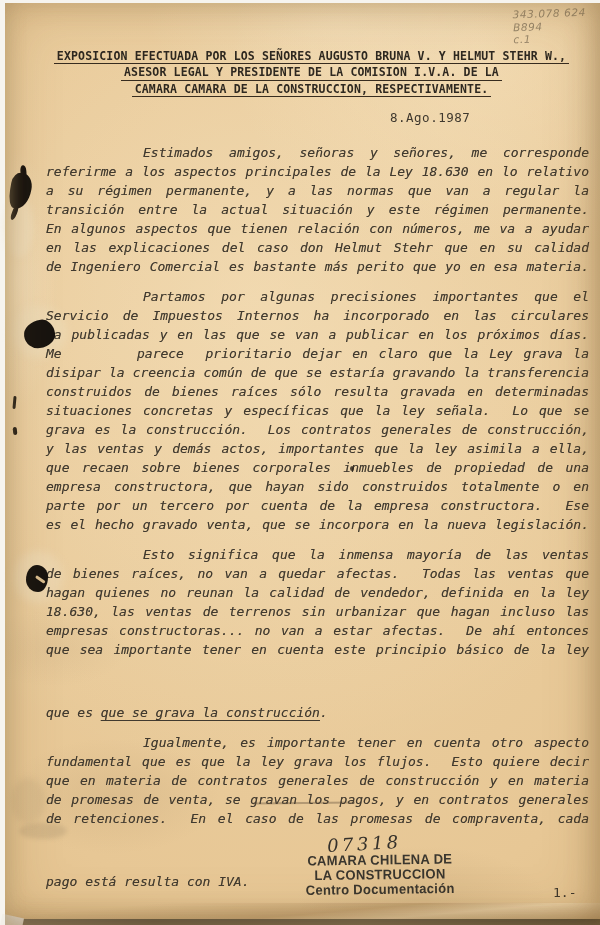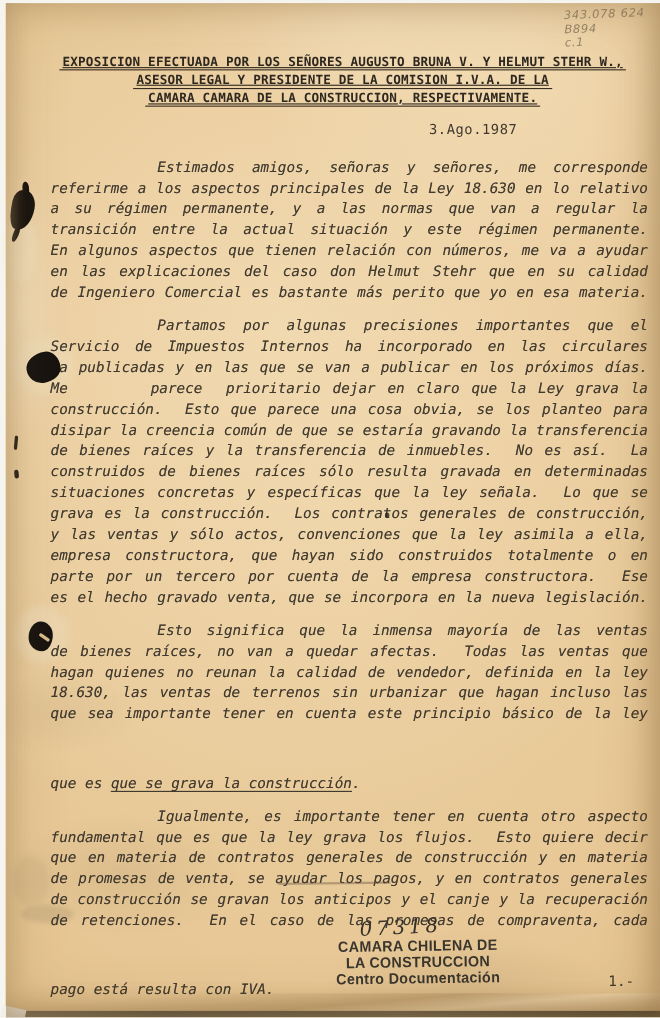--- a/index.html
+++ b/index.html
@@ -38,21 +38,21 @@
     font-size:10.5px; line-height:12.5px; letter-spacing:.6px;
     color:#97866a; transform:rotate(-2deg);
   }
   .title {
     position:absolute; left:9px; top:46px; width:595px; text-align:center;
     font-weight:bold; font-size:11.5px; letter-spacing:.15px; color:#2e2820;
   }
   .title > div { margin-bottom:1px; }
   .title-line {
     display:inline-block; line-height:12.4px;
-    border-bottom:1.6px solid #372c1f; padding:0 3px 1px 3px;text-decoration:underline;
+    border-bottom:1.6px solid #372c1f; padding:0 3px 1px 3px;
   }
   .date { position:absolute; left:385px; top:107px; font-size:12.5px; letter-spacing:.5px; color:#3f382e; }
   .doc-body {
     position:absolute; left:41px; top:140px; width:543px;
     font-size:13px; line-height:19px; color:#413a2f;
     text-shadow:0 0 .4px rgba(65,58,47,.55);
   }
   .para { margin-bottom:11px;font-style:italic; }
   .line { text-align:justify; text-align-last:justify; }
   .line.first { text-indent:97px; }
@@ -126,62 +126,61 @@
       <div>B894</div>
       <div>c.1</div>
     </div>
 
     <div class="title" id="docTitle">
         <div><span class="title-line">EXPOSICION EFECTUADA POR LOS SEÑORES AUGUSTO BRUNA V. Y HELMUT STEHR W.,</span></div>
         <div><span class="title-line">ASESOR LEGAL Y PRESIDENTE DE LA COMISION I.V.A. DE LA</span></div>
         <div><span class="title-line">CAMARA CAMARA DE LA CONSTRUCCION, RESPECTIVAMENTE.</span></div>
       </div>
 
-    <div class="date">3.Ago.1987</div>
+    <div class="date">8.Ago.1987</div>
 
     <div class="doc-body" id="docBody">
         <div class="para">
           <div class="line first">Estimados amigos, señoras y señores, me corresponde</div>
           <div class="line">referirme a los aspectos principales de la Ley 18.630 en lo relativo</div>
           <div class="line">a su régimen permanente, y a las normas que van a regular la</div>
           <div class="line">transición entre la actual situación y este régimen permanente.</div>
           <div class="line">En algunos aspectos que tienen relación con números, me va a ayudar</div>
           <div class="line">en las explicaciones del caso don Helmut Stehr que en su calidad</div>
           <div class="line">de Ingeniero Comercial es bastante más perito que yo en esa materia.</div>
         </div>
         <div class="para">
           <div class="line first">Partamos por algunas precisiones importantes que el</div>
           <div class="line">Servicio de Impuestos Internos ha incorporado en las circulares</div>
           <div class="line">ya publicadas y en las que se van a publicar en los próximos días.</div>
           <div class="line">Me&nbsp;&nbsp;&nbsp;&nbsp;&nbsp;&nbsp; parece&nbsp; prioritario dejar en claro que la Ley grava la</div>
-          <div class="line">construcción.&nbsp; Esto que parece una cosa obvia, se los planteo para</div>
           <div class="line">disipar la creencia común de que se estaría gravando la transferencia</div>
-          <div class="line">de bienes raíces y la transferencia de inmuebles.&nbsp; No es así.&nbsp; La</div>
           <div class="line">construidos de bienes raíces sólo resulta gravada en determinadas</div>
           <div class="line">situaciones concretas y específicas que la ley señala.&nbsp; Lo que se</div>
           <div class="line">grava es la construcción.&nbsp; Los contratos generales de construcción,</div>
-          <div class="line">y las ventas y sólo actos, convenciones que la ley asimila a ella,</div>
+          <div class="line">y las ventas y demás actos, importantes que la ley asimila a ella,</div>
+          <div class="line">que recaen sobre bienes corporales inmuebles de propiedad de una</div>
           <div class="line">empresa constructora, que hayan sido construidos totalmente o en</div>
           <div class="line">parte por un tercero por cuenta de la empresa constructora.&nbsp; Ese</div>
           <div class="line">es el hecho gravado venta, que se incorpora en la nueva legislación.</div>
         </div>
         <div class="para">
           <div class="line first">Esto significa que la inmensa mayoría de las ventas</div>
           <div class="line">de bienes raíces, no van a quedar afectas.&nbsp; Todas las ventas que</div>
           <div class="line">hagan quienes no reunan la calidad de vendedor, definida en la ley</div>
           <div class="line">18.630, las ventas de terrenos sin urbanizar que hagan incluso las</div>
+          <div class="line">empresas constructoras... no van a estar afectas.&nbsp; De ahí entonces</div>
           <div class="line">que sea importante tener en cuenta este principio básico de la ley</div>
           <div class="line shortlast">que es <span class="u">que se grava la construcción</span>.</div>
         </div>
         <div class="para">
           <div class="line first">Igualmente, es importante tener en cuenta otro aspecto</div>
           <div class="line">fundamental que es que la ley grava los flujos.&nbsp; Esto quiere decir</div>
           <div class="line">que en materia de contratos generales de construcción y en materia</div>
-          <div class="line">de promesas de venta, se ayudar los pagos, y en contratos generales</div>
-          <div class="line">de construcción se gravan los anticipos y el canje y la recuperación</div>
+          <div class="line">de promesas de venta, se gravan los pagos, y en contratos generales</div>
           <div class="line">de retenciones.&nbsp; En el caso de las promesas de compraventa, cada</div>
           <div class="line shortlast">pago está resulta con IVA.</div>
         </div>
       </div>
 
     <div class="handnum">07318</div>
 
     <div class="stamp" id="docStamp">
         <div>CAMARA CHILENA DE</div>
         <div>LA CONSTRUCCION</div>

